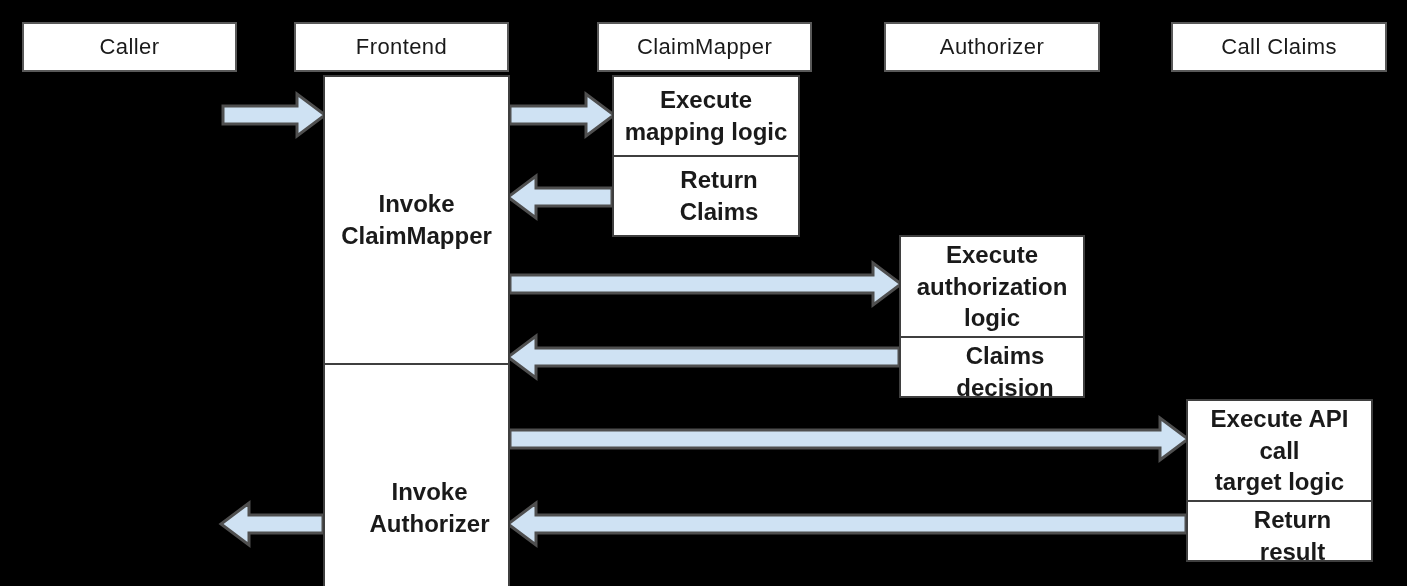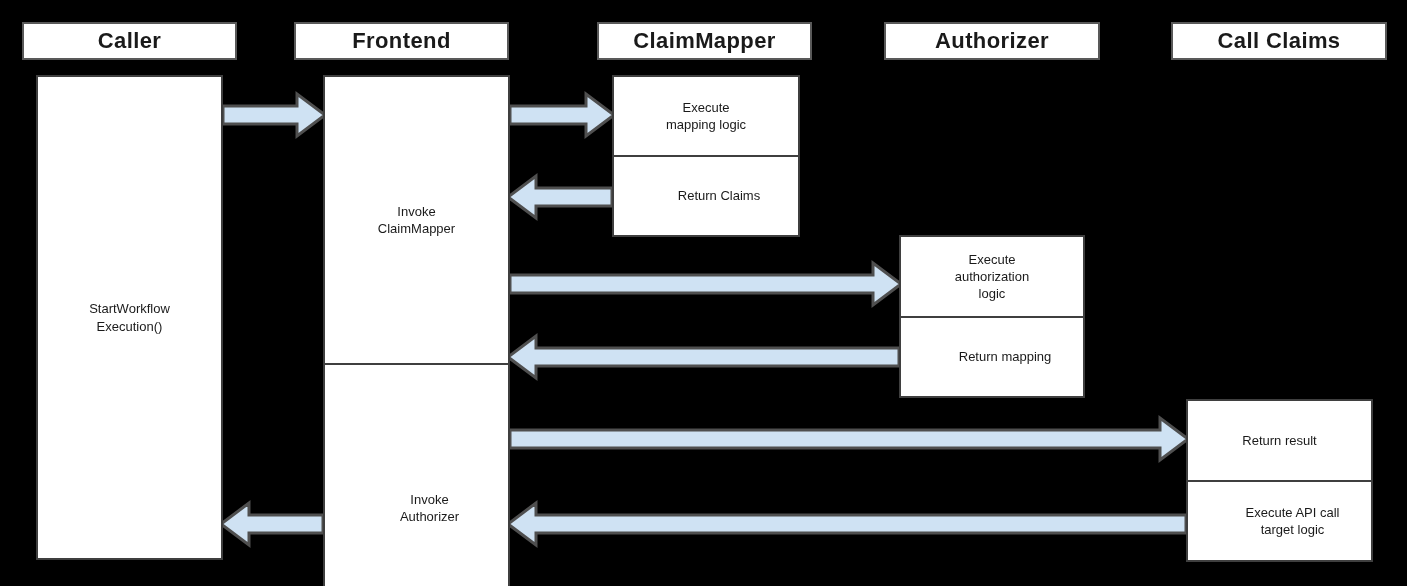--- a/index.html
+++ b/index.html
@@ -24,41 +24,41 @@
     position:absolute;left:0;top:0;width:1407px;height:586px;
   }
   .arrow-layer polygon{
     fill:var(--arrow-fill);
     stroke:var(--arrow-stroke);
     stroke-width:3;
     stroke-linejoin:miter;
   }
   .hdr{
     position:absolute;
-    height:38px;
+    height:50px;
     background:var(--box-fill);
     border:2px solid var(--hdr-border);
     display:flex;align-items:center;justify-content:center;
-    font-size:22px;font-weight:700;color:var(--text);
+    font-size:22px;font-weight:400;color:var(--text);
     letter-spacing:0.4px;
   }
   .col{
     position:absolute;
     background:var(--box-fill);
     border:2px solid var(--box-border);
     display:flex;flex-direction:column;
   }
   .cell{
     flex:1 1 0;
     display:flex;align-items:center;justify-content:center;
     text-align:center;
   }
   .cell + .cell{border-top:2px solid var(--box-border);padding-left:26px;}
   .lbl{
-    font-size:13px;font-weight:400;color:var(--text);
+    font-size:24px;font-weight:700;color:var(--text);
     line-height:1.32;
     white-space:pre-line;
     padding:2px 6px;
   }
 </style>
 </head>
 <body>
 
 <div class="canvas">
 
@@ -72,26 +72,20 @@
     <polygon points="1186,515 536,515 536,503 508,524 536,545 536,533 1186,533"></polygon>
     <polygon points="323,515 249,515 249,503 221,524 249,545 249,533 323,533"></polygon>
   </svg>
 
   <div class="hdr" style="left:22px;top:22px;width:215px;">Caller</div>
   <div class="hdr" style="left:294px;top:22px;width:215px;">Frontend</div>
   <div class="hdr" style="left:597px;top:22px;width:215px;">ClaimMapper</div>
   <div class="hdr" style="left:884px;top:22px;width:216px;">Authorizer</div>
   <div class="hdr" style="left:1171px;top:22px;width:216px;">Call Claims</div>
 
-  <div class="col" style="left:36px;top:75px;width:187px;height:485px;">
-    <div class="cell">
-      <div class="lbl">StartWorkflow
-Execution()</div>
-    </div>
-  </div>
 
   <div class="col" style="left:323px;top:75px;width:187px;height:578px;">
     <div class="cell">
       <div class="lbl">Invoke
 ClaimMapper</div>
     </div>
     <div class="cell">
       <div class="lbl">Invoke
 Authorizer</div>
     </div>
@@ -107,27 +101,27 @@
     </div>
   </div>
 
   <div class="col" style="left:899px;top:235px;width:186px;height:163px;">
     <div class="cell">
       <div class="lbl">Execute
 authorization
 logic</div>
     </div>
     <div class="cell">
-      <div class="lbl">Return mapping</div>
+      <div class="lbl">Claims decision</div>
     </div>
   </div>
 
   <div class="col" style="left:1186px;top:399px;width:187px;height:163px;">
     <div class="cell">
-      <div class="lbl">Return result</div>
+      <div class="lbl">Execute API call
+target logic</div>
     </div>
     <div class="cell">
-      <div class="lbl">Execute API call
-target logic</div>
+      <div class="lbl">Return result</div>
     </div>
   </div>
 
 </div>
 
 </body></html>

